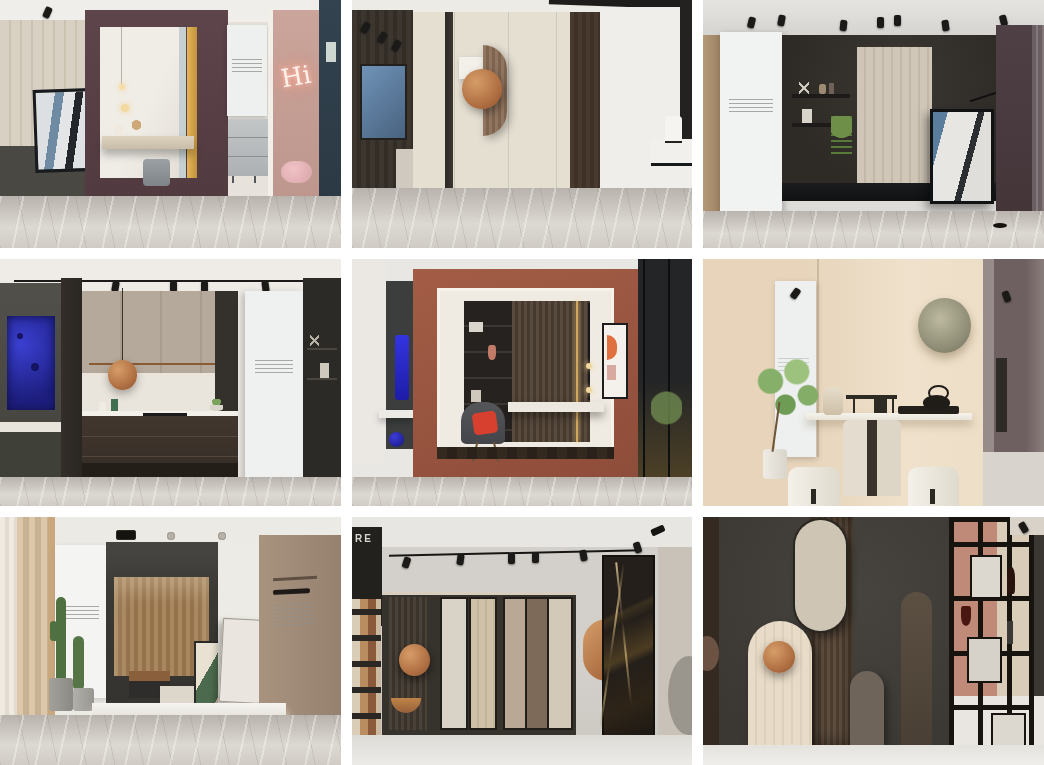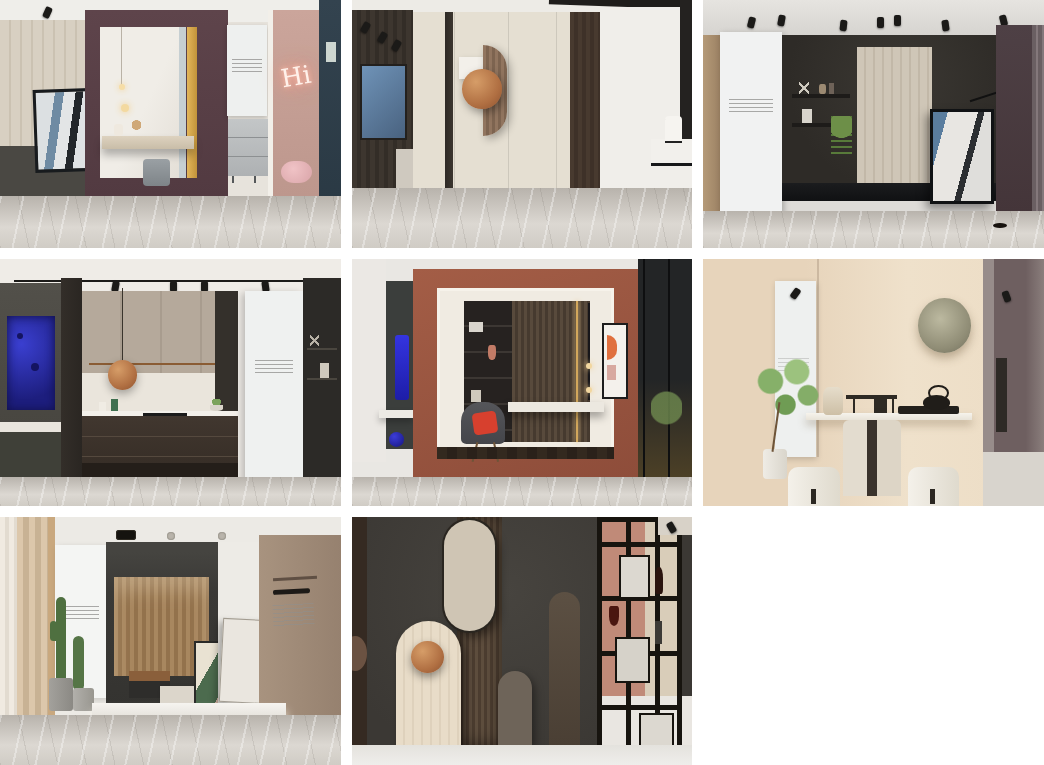--- a/index.html
+++ b/index.html
@@ -236,20 +236,49 @@
     <i class="ab" style="left:64%;top:10%;width:12%;height:67%;background:#edebe6"></i>
     <i class="ab mv" style="left:65%;top:41%;width:13%;height:33%;background:#eae6df;border:1px solid #a29c91;transform:rotate(3deg);box-shadow:-4px 4px 7px rgba(0,0,0,.3)"></i>
     <i class="ab" style="left:76%;top:7%;width:24%;height:86%;background:linear-gradient(90deg,#a8937f,#96816f)"></i>
     <i class="ab" style="left:80%;top:24%;width:13%;height:3px;background:#5f4f43;transform:rotate(-3deg)"></i>
     <i class="ab" style="left:80%;top:29%;width:11%;height:5px;background:#1d1a17;border-radius:2px;transform:rotate(-3deg)"></i>
     <i class="ab ttl" style="left:80%;top:35%;width:12%;height:22px;transform:rotate(-3deg);opacity:.6"></i>
     <i class="ab" style="left:27%;top:75%;width:57%;height:5%;background:linear-gradient(180deg,#f6f4f0,#e8e5df);box-shadow:0 4px 0 #151515,0 8px 10px rgba(255,250,240,.8)"></i>
     <i class="ab floor" style="top:80%"></i>
   </figure>
 
+  <figure class="tile" style="background:linear-gradient(180deg,#e8e6e2 0 12%,#d3d0cb 12% 60%,#cbc8c2)">
+    <i class="ab" style="left:11%;top:14%;width:74%;height:2px;background:#17161 4;background:#171614;transform:rotate(-1.3deg)"></i>
+    <i class="ab spot" style="left:15%;top:16%;transform:rotate(18deg)"></i>
+    <i class="ab spot" style="left:31%;top:15%;transform:rotate(8deg)"></i>
+    <i class="ab spot" style="left:46%;top:14.5%"></i>
+    <i class="ab spot" style="left:53%;top:14%"></i>
+    <i class="ab spot" style="left:67%;top:13%;transform:rotate(-10deg)"></i>
+    <i class="ab spot" style="left:83%;top:10%;transform:rotate(-18deg)"></i>
+    <i class="ab" style="left:88%;top:4%;width:4%;height:3%;background:#161513;border-radius:2px;transform:rotate(-24deg)"></i>
+    <i class="ab" style="left:0;top:4%;width:9%;height:40%;background:#23211e"></i>
+    <span class="ab brandre" style="left:1%;top:6.5%">RE</span>
+    <i class="ab" style="left:0;top:33%;width:8.5%;height:59%;background:repeating-linear-gradient(0deg,#2a2724 0 6px,rgba(0,0,0,0) 6px 26px),repeating-linear-gradient(90deg,#d9cdb8 0 8px,#b98d5f 8px 16px,#8a5a3a 16px 24px,#cbb9a0 24px 32px);background-color:#2a2724"></i>
+    <i class="ab" style="left:9%;top:30%;width:57%;height:58%;background:#36322c;box-shadow:inset 0 3px 0 #d8cfc0"></i>
+    <i class="ab" style="left:11%;top:32%;width:11%;height:54%;background:repeating-linear-gradient(90deg,#4a4239 0 3px,#3a332c 3px 6px)"></i>
+    <i class="ab copper" style="left:14%;top:51%;width:9%;height:13%;box-shadow:0 4px 8px rgba(0,0,0,.5)"></i>
+    <i class="ab" style="left:11.5%;top:73%;width:9%;height:6%;border-radius:0 0 999px 999px;background:linear-gradient(180deg,#c08448,#96603a)"></i>
+    <i class="ab" style="left:26.5%;top:33%;width:7%;height:52%;background:#d9d2c6;box-shadow:0 0 0 2px #201d1a"></i>
+    <i class="ab" style="left:35%;top:33%;width:7%;height:52%;background:repeating-linear-gradient(90deg,#cfc0a8 0 6px,#c4b49a 6px 8px);box-shadow:0 0 0 2px #201d1a"></i>
+    <i class="ab" style="left:45%;top:33%;width:6.5%;height:52%;background:#b9a896;box-shadow:0 0 0 2px #201d1a"></i>
+    <i class="ab" style="left:51.5%;top:33%;width:6%;height:52%;background:#7e6a58;box-shadow:0 0 0 2px #201d1a"></i>
+    <i class="ab" style="left:58%;top:33%;width:6.5%;height:52%;background:#d3c9b8;box-shadow:0 0 0 2px #201d1a"></i>
+    <i class="ab" style="left:68%;top:41%;width:7%;height:25%;border-radius:999px 0 0 999px;background:linear-gradient(135deg,#d69d68,#a5673c)"></i>
+    <i class="ab" style="left:74%;top:16%;width:14.5%;height:72%;background:linear-gradient(155deg,#241f1a 0 30%,#3a301f 32%,#241f1a 38%,#4c3c22 55%,#241f1a 60%,#2e2418 80%,#1c1813);box-shadow:0 0 0 2px #15120e"></i>
+    <i class="ab" style="left:76%;top:18%;width:2px;height:68%;background:linear-gradient(180deg,rgba(0,0,0,0),#b49a6a 30%,rgba(0,0,0,0) 60%,#8d7a50 80%,rgba(0,0,0,0));transform:rotate(8deg)"></i>
+    <i class="ab" style="left:80%;top:18%;width:2px;height:68%;background:linear-gradient(180deg,#c7b183,rgba(0,0,0,0) 35%,#a8905e 55%,rgba(0,0,0,0) 85%);transform:rotate(-6deg)"></i>
+    <i class="ab" style="left:90%;top:12%;width:10%;height:76%;background:#c9c2b8"></i>
+    <i class="ab" style="left:93%;top:56%;width:12%;height:32%;border-radius:50%;background:#9a968e"></i>
+    <i class="ab floor" style="top:88%;background:linear-gradient(180deg,#dddbd6,#ecebe8)"></i>
+  </figure>
 
   <figure class="tile" style="background:radial-gradient(circle at 45% 30%,#47443f,#3b3834 70%)">
     <i class="ab" style="left:0;top:0;width:4.5%;height:92%;background:#352a22"></i>
     <i class="ab" style="left:-2.5%;top:48%;width:7%;height:14%;border-radius:50%;background:#6b5242"></i>
     <i class="ab woodslat" style="left:31%;top:0;width:13%;height:92%;box-shadow:inset 0 0 18px rgba(0,0,0,.5)"></i>
     <i class="ab mv" style="left:27%;top:1%;width:15%;height:45%;border-radius:999px;background:#cfc5b4;box-shadow:0 0 0 2px #2a2620,4px 6px 10px rgba(0,0,0,.45)"></i>
     <i class="ab arch" style="left:13%;top:42%;width:19%;height:50%;background:repeating-linear-gradient(90deg,#e8dcc8 0 7px,#ded1bc 7px 9px);box-shadow:4px 5px 9px rgba(0,0,0,.45)"></i>
     <i class="ab copper" style="left:17.5%;top:50%;width:9.5%;height:13%;box-shadow:0 4px 8px rgba(0,0,0,.4)"></i>
     <i class="ab arch" style="left:43%;top:62%;width:10%;height:30%;background:#6e6459;box-shadow:3px 4px 8px rgba(0,0,0,.4)"></i>
     <i class="ab arch" style="left:58%;top:30%;width:9%;height:62%;background:linear-gradient(180deg,#5c5043,#4a3f34)"></i>

